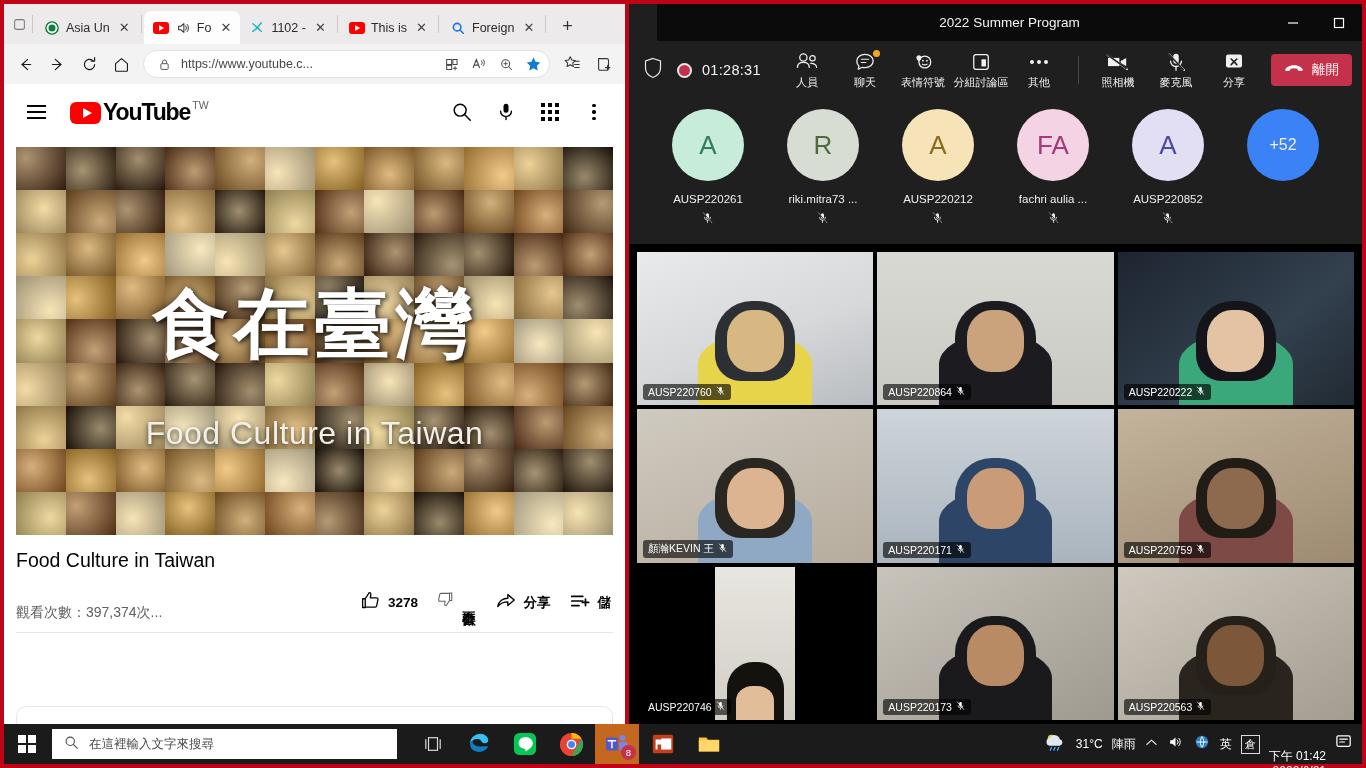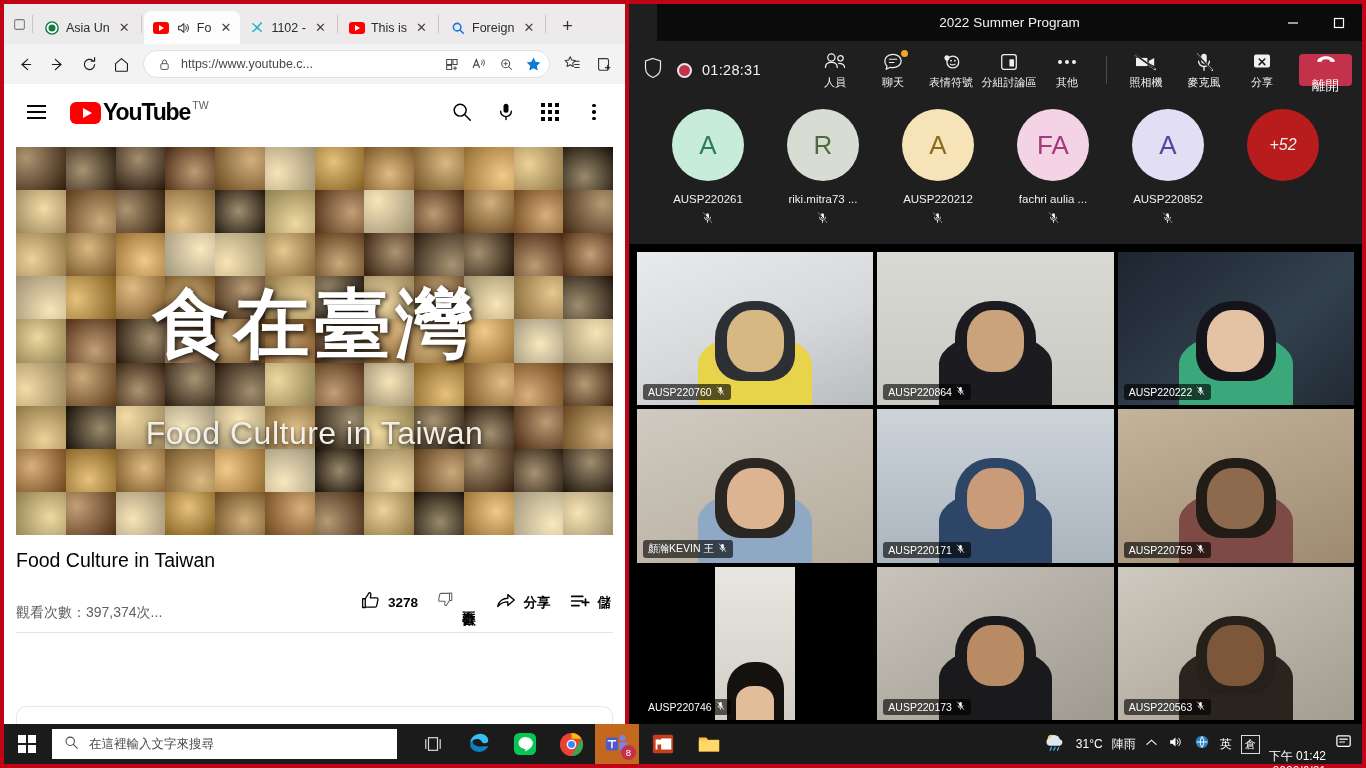--- a/index.html
+++ b/index.html
@@ -191,37 +191,37 @@
     background: #f5a623;
   }
   .tb-timer { font-size: 14.5px; color: #f3f3f3; margin-left: 10px; letter-spacing: .3px; }
   .rec-dot { width: 15px; height: 15px; border-radius: 50%; background: #c4314b; border: 2px solid #e8e8e8; margin-left: 14px; }
   .tb-sep { width:1px; height: 28px; background:#4a4a4a; margin: 0 10px; }
   .leave-btn {
     margin-left: 8px;
     background: #c4314b; color: #fff;
     height: 32px; border-radius: 4px;
     display:flex; align-items:center; gap: 8px;
-    padding: 0 13px; font-size: 13.5px; flex-direction: column;
+    padding: 0 13px; font-size: 13.5px;
   }
 
   .roster {
     height: 145px; background: #1f1f1f;
     display: flex; align-items: flex-start; justify-content: center;
     gap: 22px; padding-top: 10px;
   }
   .rp { width: 93px; display: flex; flex-direction: column; align-items: center; }
   .rp-av {
     width: 72px; height: 72px; border-radius: 50%;
     display: flex; align-items: center; justify-content: center;
     font-size: 26px;
   }
   .rp-name-row { display: flex; align-items: center; gap: 5px; margin-top: 12px; flex-direction: column; }
   .rp-name { font-size: 11.5px; color: #f0f0f0; white-space: nowrap; max-width: 73px; overflow: hidden; text-overflow: ellipsis; }
-  .rp-more { width: 72px; height: 72px; border-radius: 50%; background: #b91c1c; color:#eee; display:flex; align-items:center; justify-content:center; font-size: 16px; font-style: italic; }
+  .rp-more { width: 72px; height: 72px; border-radius: 50%; background: #3b82f6; color:#eee; display:flex; align-items:center; justify-content:center; font-size: 16px; }
 
   .stage {
     position: absolute; left: 0; right: 0; bottom: 0; top: 240px;
     background: #000; padding: 8px;
     display: grid; grid-template-columns: repeat(3, 1fr); grid-template-rows: repeat(3, 1fr);
     gap: 4px;
     text-decoration: underline;
   }
   .tile { position: relative; overflow: hidden; background: #000; }
   .tile .tile-name {

